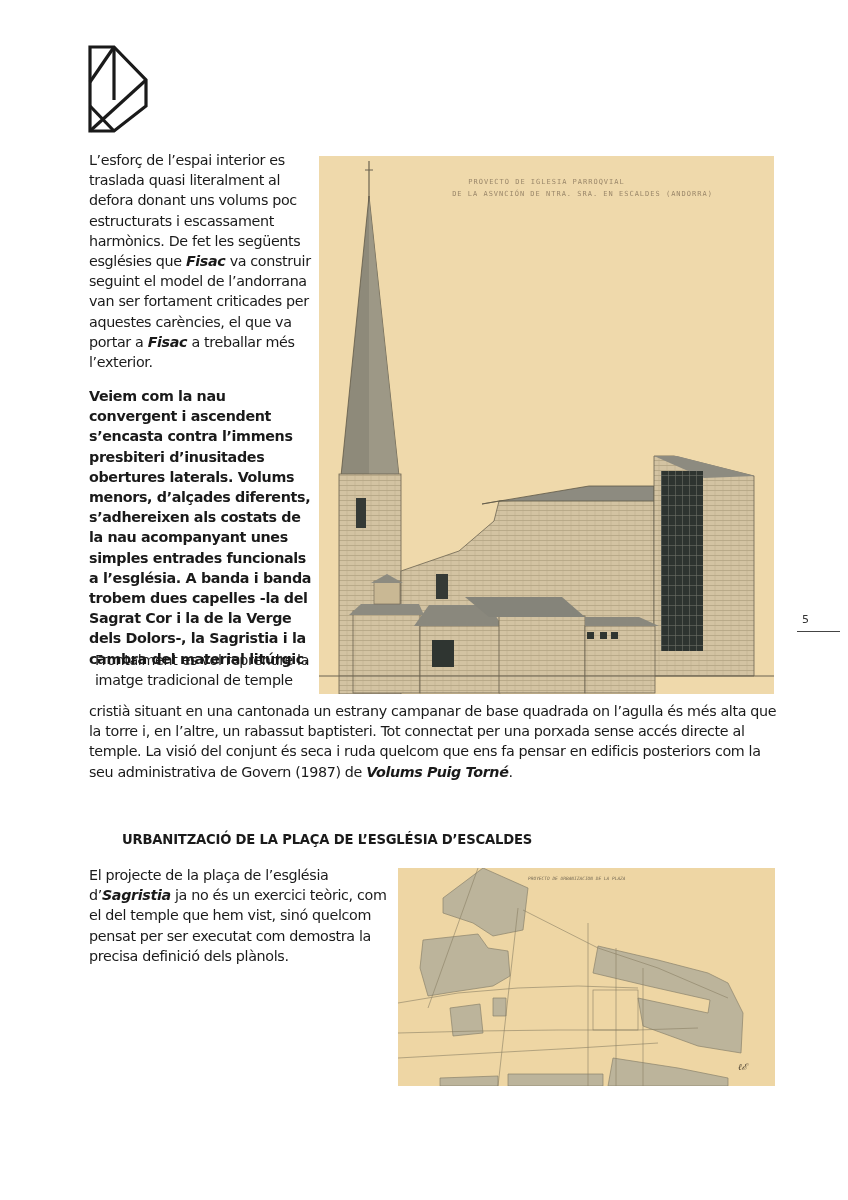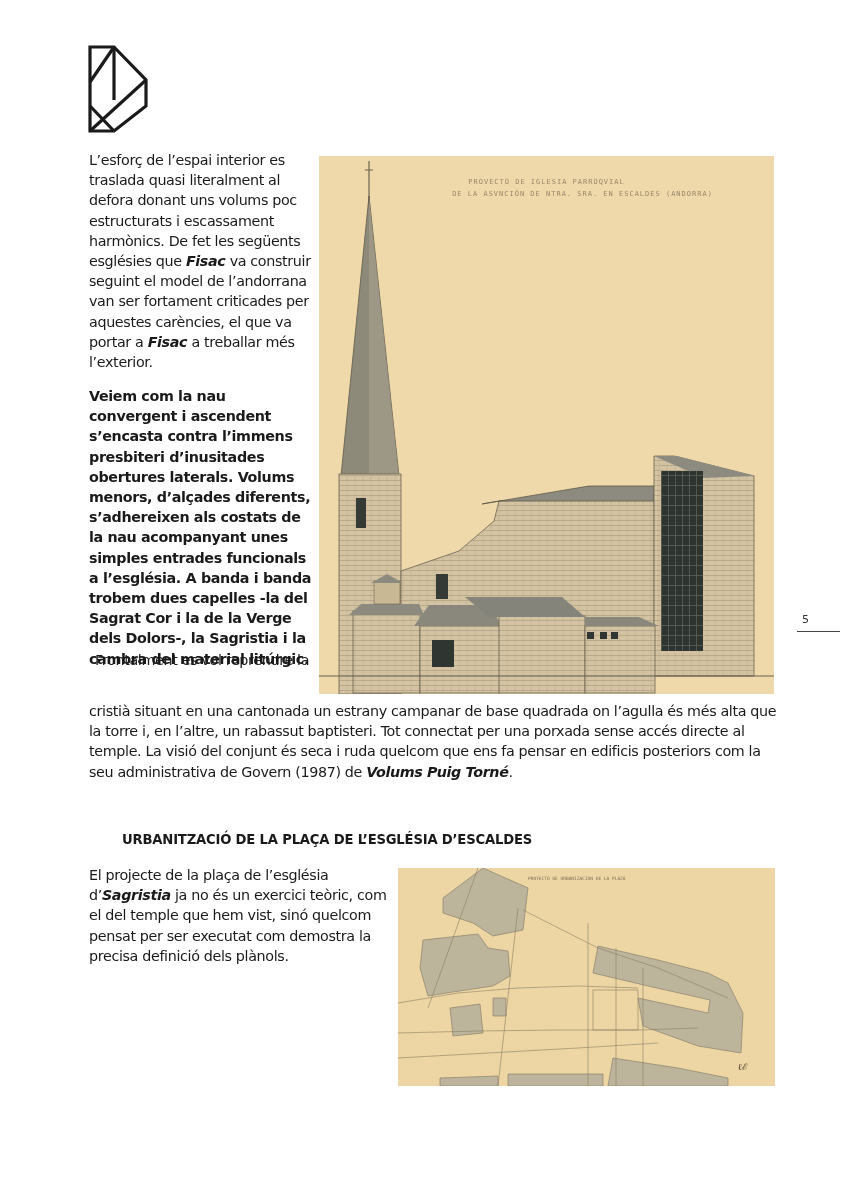--- a/index.html
+++ b/index.html
@@ -8,21 +8,21 @@
   .logo { position:absolute; left:86px; top:44px; width:64px; height:90px; }
   .text { font-size:14.3px; line-height:20.2px; letter-spacing:-0.35px; }
   .p1 { position:absolute; left:89px; top:150px; width:225px; }
   .p2 { position:absolute; left:89px; top:386px; width:225px;font-weight:bold; }
   .p3a { position:absolute; left:89px; top:650px; width:225px;margin-left:6px; }
   .p3b { position:absolute; left:89px; top:701px; width:690px; }
   b { font-weight:bold;font-style:italic; }
   .fig1 { position:absolute; left:319px; top:156px; width:455px; height:538px;
           background:#efd9ab; overflow:hidden; }
   .fig2 { position:absolute; left:398px; top:868px; width:377px; height:218px;
-          background:#eed6a4; overflow:hidden; }
+          background:#eed6a4; overflow:hidden;font-style:italic; }
   .page-number { position:absolute; left:802px; top:613px; font-size:11px; color:#333; }
   .page-rule { position:absolute; left:797px; top:631px; width:43px; height:1px; background:#444; }
   .heading { position:absolute; left:89px; top:832px; font-size:13.2px; font-weight:bold;
              letter-spacing:-0.2px;margin-left:33px; }
   .p4 { position:absolute; left:89px; top:865px; width:305px; }
   .fig-caption { position:absolute; font-family:"DejaVu Sans Mono", monospace; font-size:7px;
                  color:#9a876a; letter-spacing:1px; text-align:center; white-space:nowrap; }
 </style>
 </head>
 <body>
@@ -38,20 +38,21 @@
 </svg>
 
 <div class="text p1">
   <span>L’esforç de l’espai interior es traslada quasi literalment al defora donant uns volums poc estructurats i escassament harmònics. De fet les següents esglésies que </span><b>Fisac</b><span> va construir seguint el model de l’andorrana van ser fortament criticades per aquestes carències, el que va portar a </span><b>Fisac</b><span> a treballar més l’exterior.</span>
 </div>
 
 <div class="text p2">Veiem com la nau convergent i ascendent s’encasta contra l’immens presbiteri d’inusitades obertures laterals. Volums menors, d’alçades diferents, s’adhereixen als costats de la nau acompanyant unes simples entrades funcionals a l’església. A banda i banda trobem dues capelles -la del Sagrat Cor i la de la Verge dels Dolors-, la Sagristia i la cambra del material litúrgic.</div>
 
 <div class="text p3a">
   <div>Frontalment es vol reprendre la</div>
+  <div>imatge tradicional de temple</div>
 </div>
 <div class="text p3b">
   <span>cristià situant en una cantonada un estrany campanar de base quadrada on l’agulla és més alta que la torre i, en l’altre, un rabassut baptisteri. Tot connectat per una porxada sense accés directe al temple. La visió del  conjunt és seca i ruda quelcom que ens fa pensar en edificis posteriors com la seu administrativa de Govern (1987) de </span><b>Volums Puig Torné</b><span>.</span>
 </div>
 
 <div class="fig1">
   <div class="fig-caption" style="left:0;width:455px;top:22px;">PROVECTO DE IGLESIA PARROQVIAL</div>
   <div class="fig-caption" style="left:0;width:455px;top:34px;margin-left:36px;">DE LA ASVNCIÓN DE NTRA. SRA. EN ESCALDES (ANDORRA)</div>
   <svg width="455" height="538" viewBox="0 0 455 538" style="position:absolute;left:0;top:0;">
     <defs>

